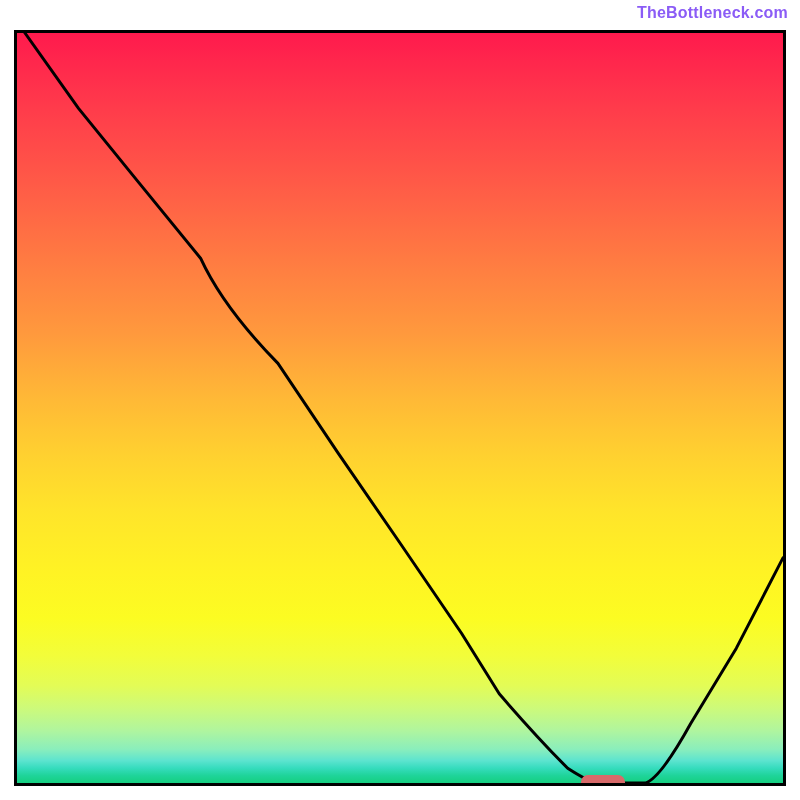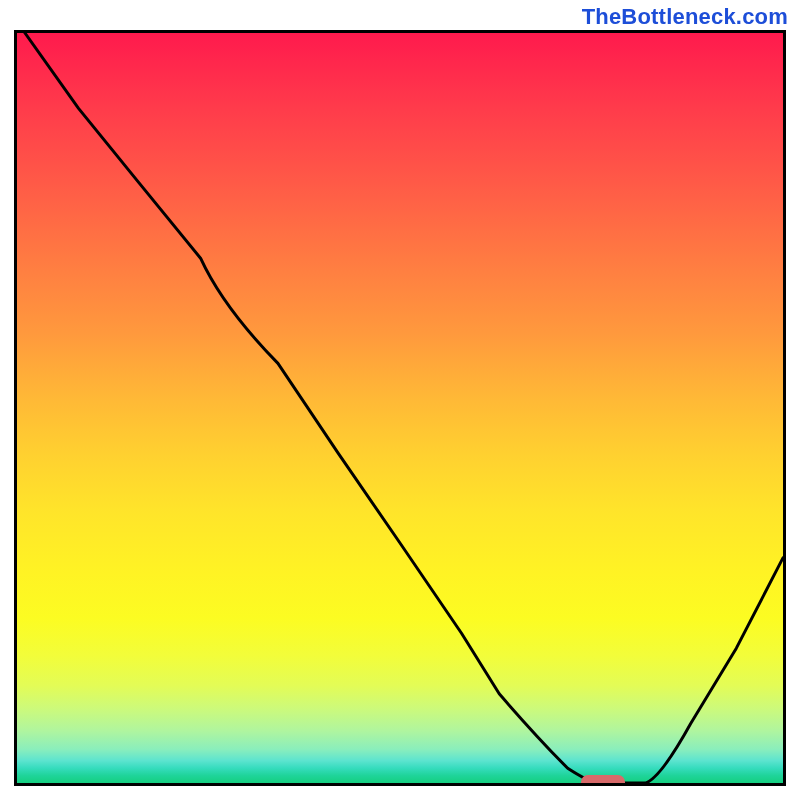--- a/index.html
+++ b/index.html
@@ -8,23 +8,23 @@
     position: relative;
     width: 800px;
     height: 800px;
     background: #fff;
   }
   .watermark {
     position: absolute;
     top: 4px;
     right: 12px;
     font-family: Arial, Helvetica, sans-serif;
-    font-size: 22px;
+    font-size: 16px;
     font-weight: 600;
-    color: #1d4ed8;
+    color: #8b5cf6;
     letter-spacing: 0.2px;
   }
   .plot-frame {
     position: absolute;
     left: 14px;
     top: 30px;
     width: 772px;
     height: 756px;
     border: 3px solid #000;
     overflow: hidden;

